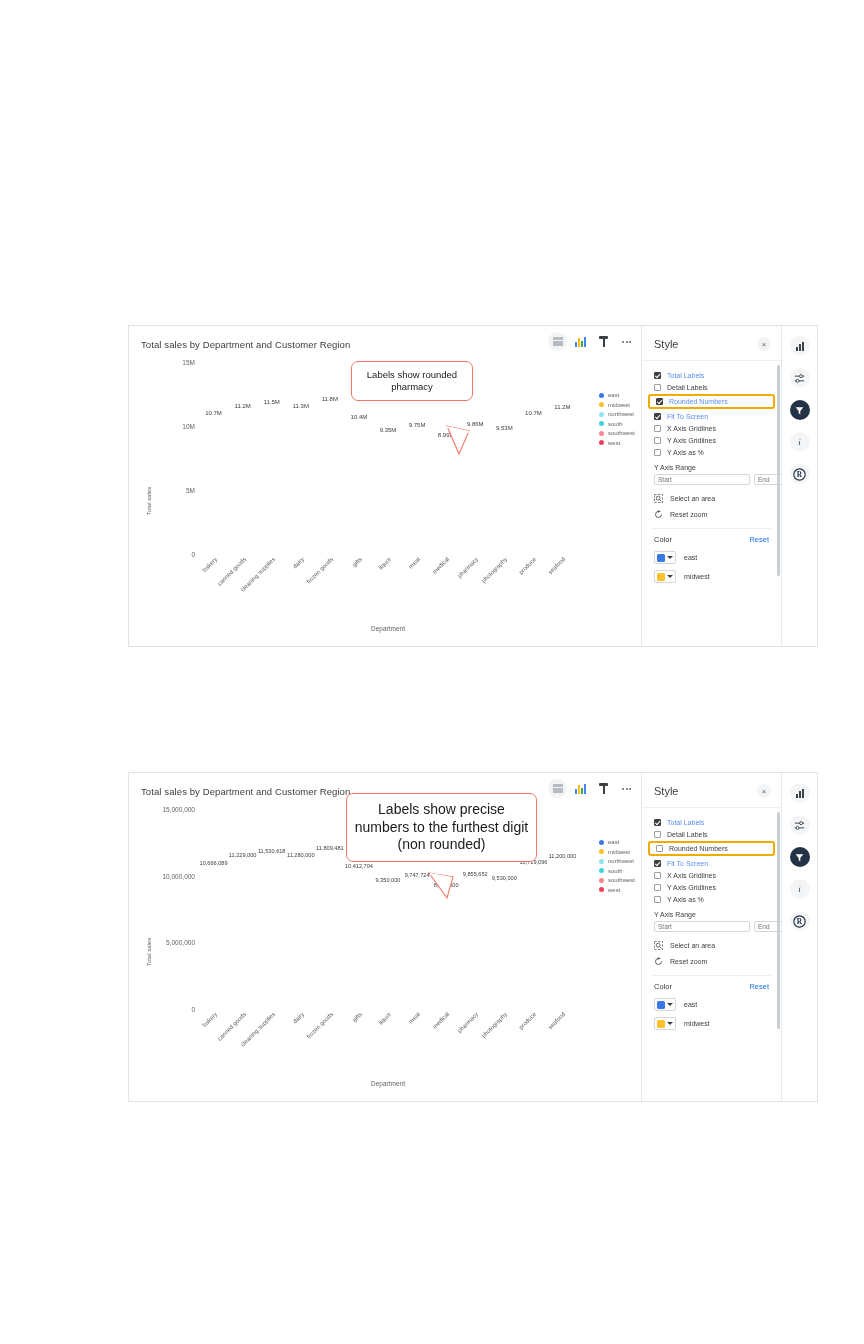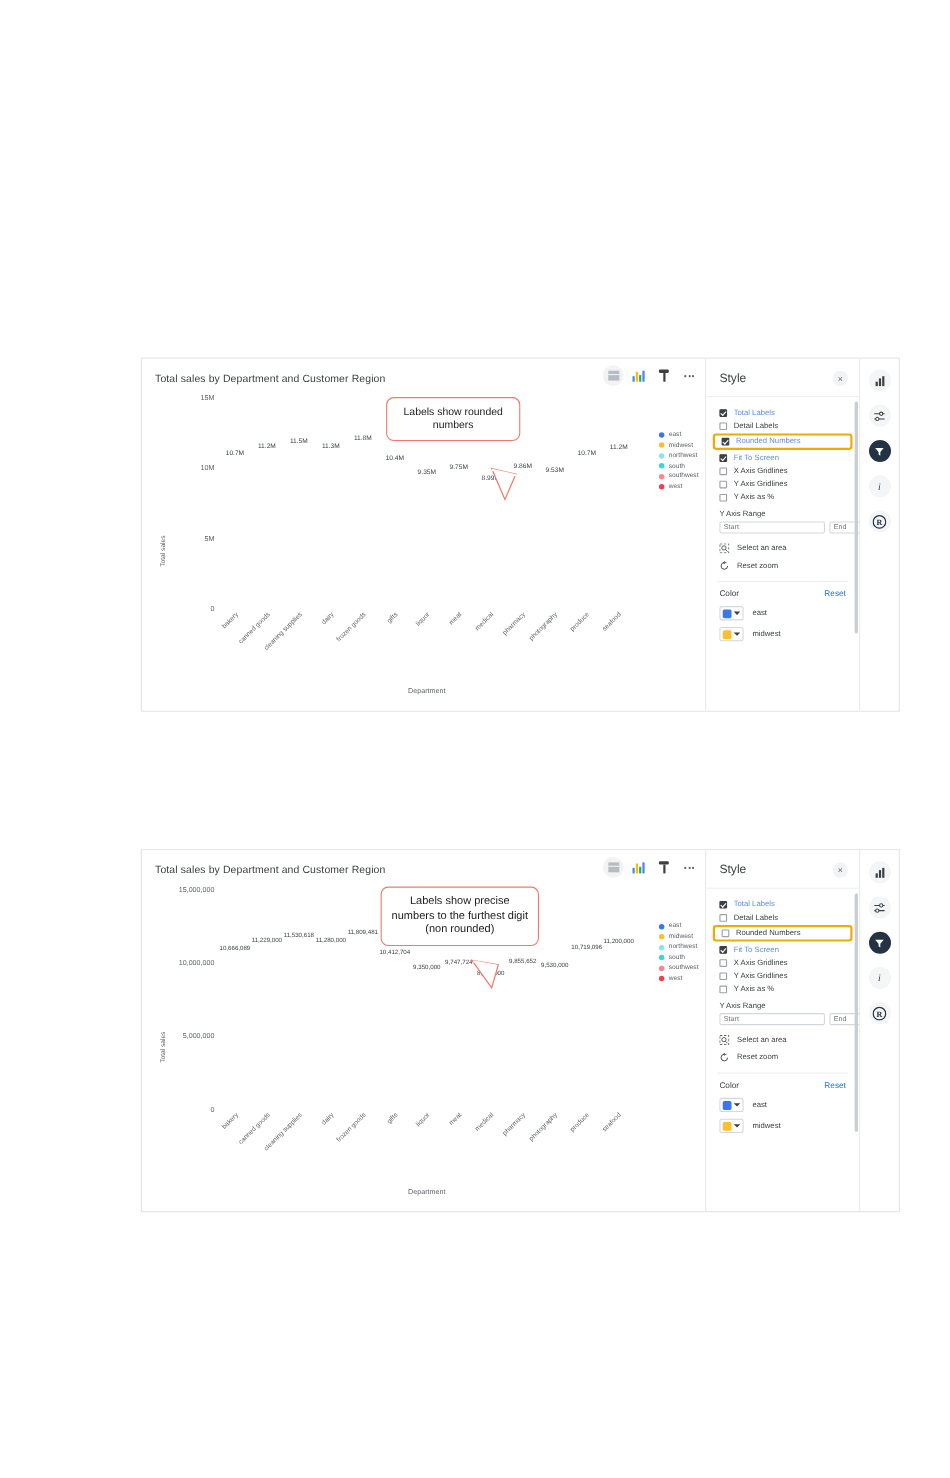--- a/index.html
+++ b/index.html
@@ -169,21 +169,21 @@
   .callout {
     position: absolute;
     background: #fff;
     border: 1.1px solid #f4786a;
     border-radius: 7px;
     text-align: center;
     color: #1a1a1a;
     z-index: 9;
   }
   #callout-1 { left: 222px; top: 35px; width: 122px; padding: 7px 6px; font-size: 9.5px; line-height: 1.25; }
-  #callout-2 { left: 217px; top: 33px; width: 144px; padding: 7px 6px; font-size: 10px; line-height: 1.25; }
+  #callout-2 { left: 217px; top: 20px; width: 191px; padding: 7px 6px; font-size: 14px; line-height: 1.25; }
 
   
   .style-panel {
     position: relative;
     flex: 1 1 auto;
     background: #fff;
     border-left: 1px solid #e6e8eb;
     display: flex;
     flex-direction: column;
     min-width: 0;
@@ -520,21 +520,21 @@
             <span class="leg-dot" style="background: rgb(247, 134, 143);"></span>
             <span class="leg-txt">southwest</span>
           </div>
           <div class="leg-item">
             <span class="leg-dot" style="background: rgb(239, 64, 86);"></span>
             <span class="leg-txt">west</span>
           </div>
         </div>
     </div>
 
-    <div class="callout" id="callout-1">Labels show rounded numbers</div>
+    <div class="callout" id="callout-1">Labels show rounded pharmacy</div>
     <svg width="512" height="322" style="position:absolute;left:0;top:0;pointer-events:none;z-index:8;">
       <path d="M318,100 L340,105 L330,128 Z" fill="#fff" stroke="#f4786a" stroke-width="1.1"></path>
       <line x1="318" y1="101" x2="340" y2="106" stroke="#fff" stroke-width="2"></line>
     </svg>
   </div>
 
   <div class="style-panel">
     <div class="sp-head">
       <span class="sp-title">Style</span>
       <span class="sp-close">×</span>

